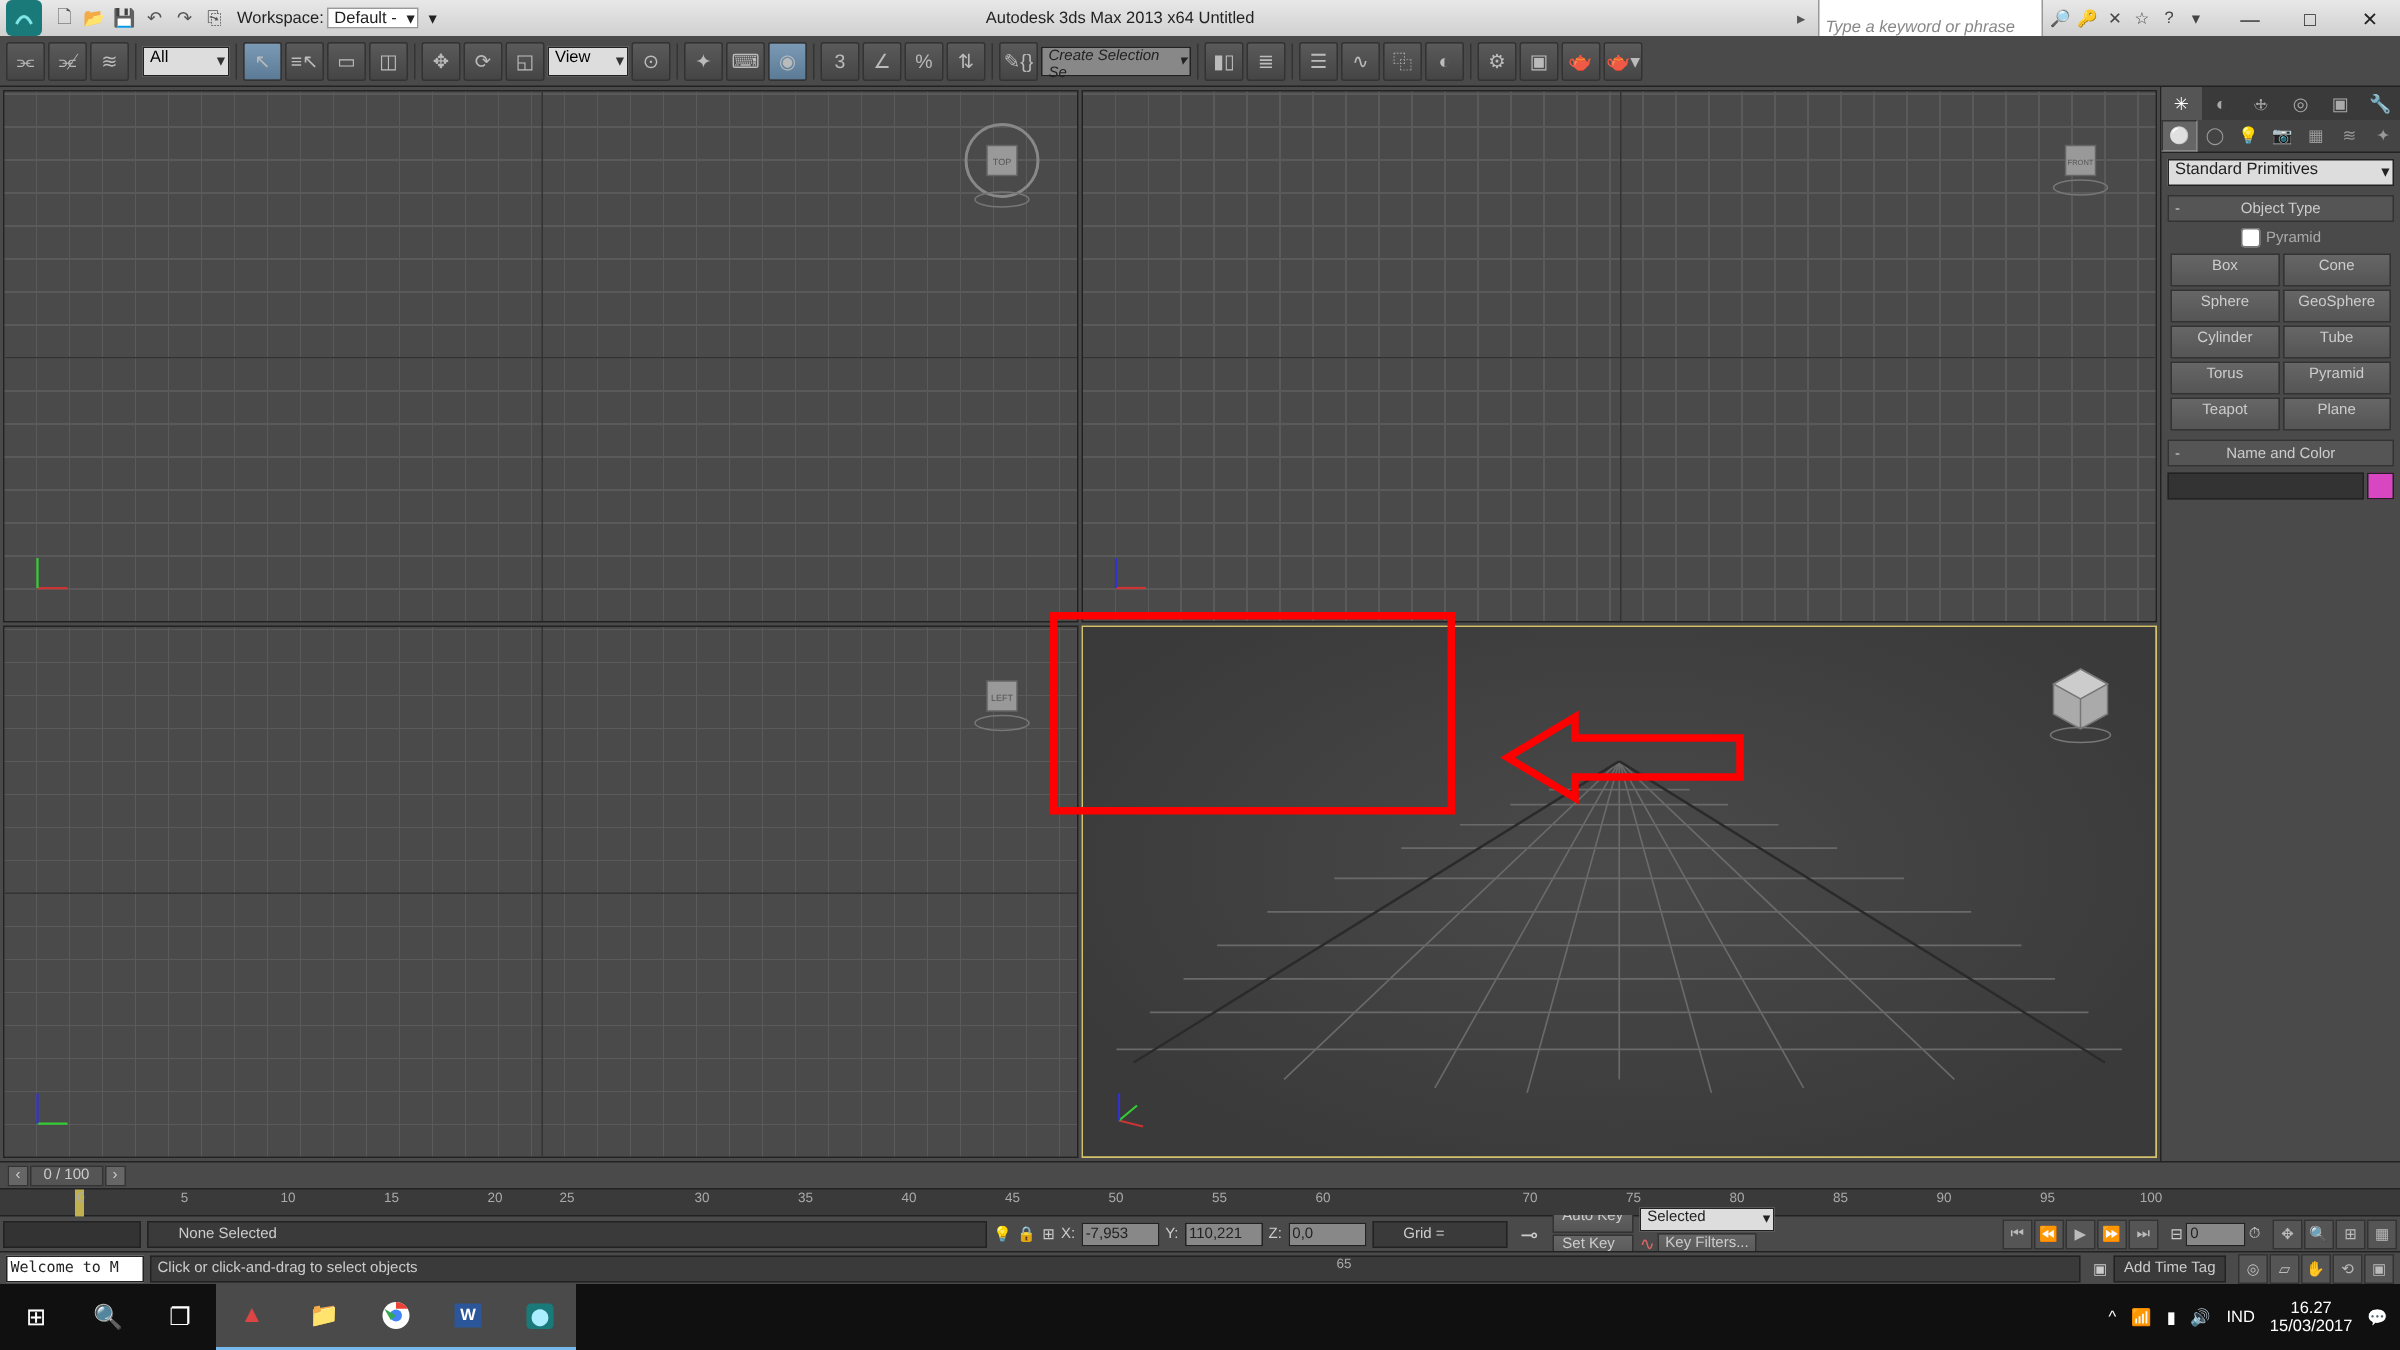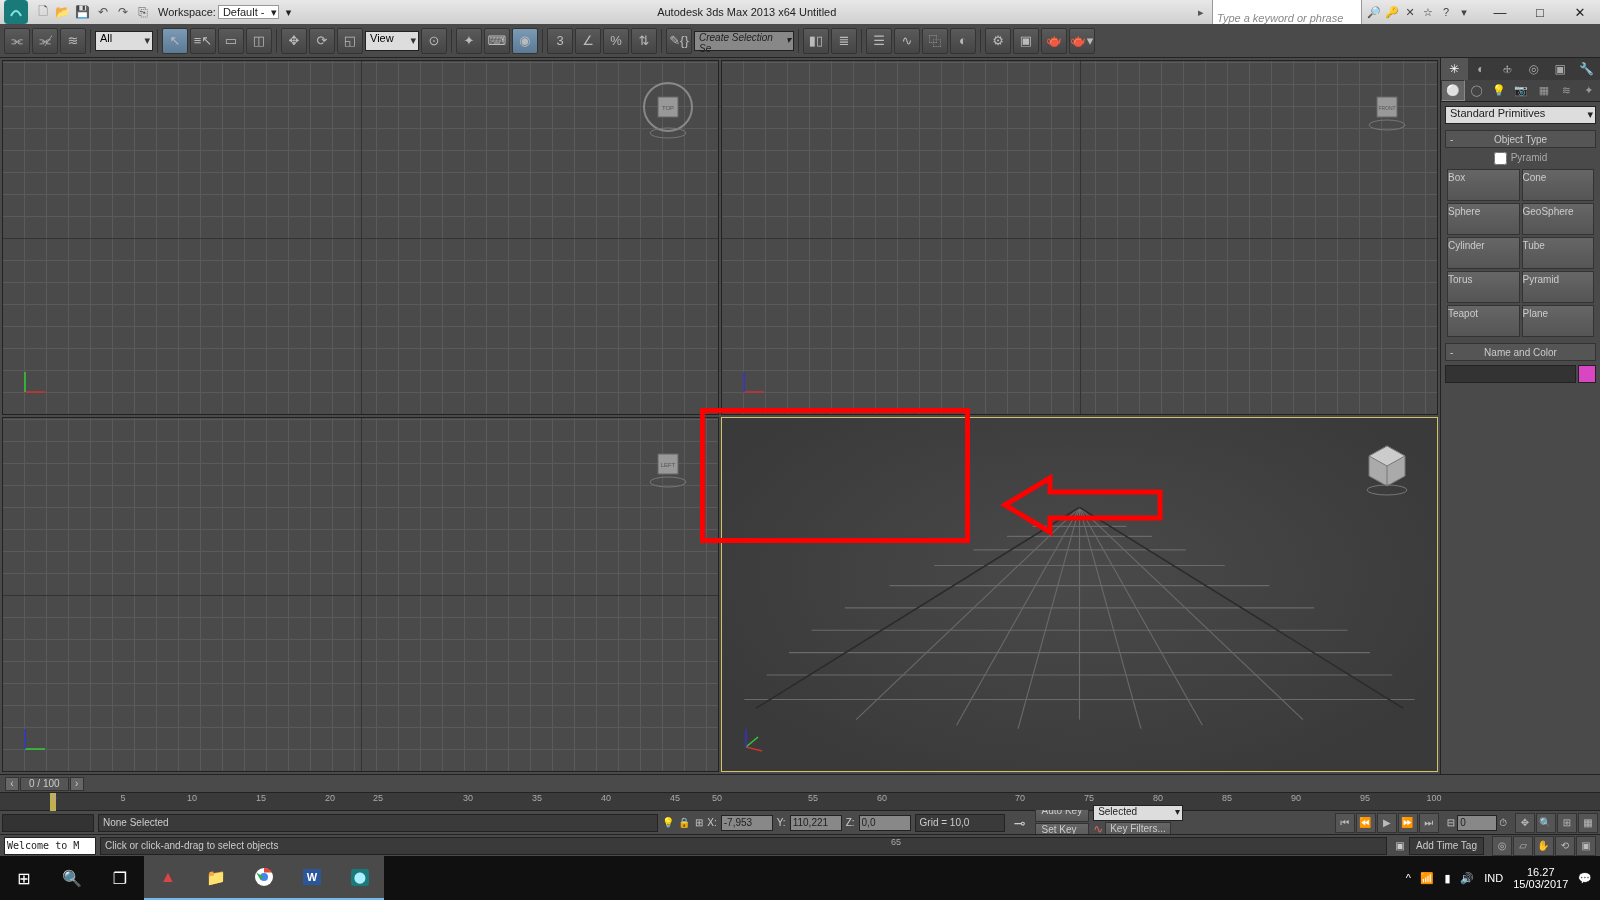--- a/index.html
+++ b/index.html
@@ -62,39 +62,39 @@
 .cp-sub span{flex:1;display:flex;align-items:center;justify-content:center;font-size:11px;color:#999;}
 .cp-sub span.active{background:#666;color:#fff;border:1px inset #888;}
 .cp-drop{margin:4px;height:18px;background:#ddd;border:1px solid #222;font-size:11px;padding:0 14px 0 4px;position:relative;color:#222;}
 .cp-drop:after{content:"▾";position:absolute;right:2px;top:1px;}
 .rollout-hdr{height:18px;background:#555;border:1px solid #333;margin:2px 4px 0 4px;font-size:10px;color:#ccc;text-align:center;line-height:18px;position:relative;}
 .rollout-hdr:before{content:"-";position:absolute;left:4px;}
 .rollout-body{margin:0 4px;padding:4px 2px;}
 .autogrid{font-size:10px;color:#aaa;text-align:center;margin-bottom:4px;}
 .autogrid input{vertical-align:middle;margin-right:4px;}
 .btn-grid{display:grid;grid-template-columns:1fr 1fr;gap:2px;}
-.obj-btn{height:32px;background:linear-gradient(#666,#555);border:1px solid #333;color:#ccc;font-size:10px;text-align:left;line-height:16px;}
+.obj-btn{height:22px;background:linear-gradient(#666,#555);border:1px solid #333;color:#ccc;font-size:10px;text-align:center;line-height:16px;}
 .name-row{display:flex;gap:2px;margin:4px;}
 .name-input{flex:1;height:18px;background:#333;border:1px solid #222;}
 .color-sw{width:18px;height:18px;background:#d946c2;border:1px solid #222;}
 
 
 .timeslider{height:18px;background:#4a4a4a;border-top:1px solid #222;display:flex;align-items:center;font-size:10px;color:#ccc;}
 .timeslider .slider-thumb{display:flex;align-items:center;}
 .timeslider .ar{width:14px;height:14px;background:#666;border:1px solid #333;text-align:center;line-height:12px;margin:0 1px;}
 .timeslider .val{background:#555;border:1px solid #333;padding:0 8px;height:14px;line-height:12px;}
 
 
 .timeruler{height:18px;background:#3a3a3a;position:relative;border-top:1px solid #222;}
 .timeruler .tick{position:absolute;top:0;font-size:9px;color:#aaa;transform:translateX(-50%);}
 .timeruler .mark{position:absolute;left:50px;top:0;width:6px;height:18px;background:#c0b050;}
 
 
 .statusrow{height:24px;background:#4a4a4a;border-top:1px solid #222;display:flex;align-items:center;font-size:10px;color:#ccc;gap:4px;padding:0 2px;}
-.statusrow .pane{background:#3a3a3a;border:1px solid #222;height:18px;line-height:16px;padding:0 4px;}
+.statusrow .pane{background:#3a3a3a;border:1px solid #222;height:18px;line-height:16px;padding:0 20px;}
 .coord-in{width:52px;height:16px;background:#888;border:1px solid #222;color:#222;padding:0 2px;font-size:10px;}
 .key-btn{height:18px;background:linear-gradient(#666,#555);border:1px solid #333;color:#ccc;padding:0 6px;font-size:10px;}
 .key-sel{height:16px;background:#ddd;border:1px solid #222;color:#222;font-size:10px;padding:0 12px 0 4px;position:relative;width:90px;}
 .key-sel:after{content:"▾";position:absolute;right:2px;}
 .nav-icons{display:flex;gap:1px;margin-left:auto;}
 .nav-icons span{width:20px;height:20px;background:#555;border:1px solid #333;display:flex;align-items:center;justify-content:center;color:#bbb;font-size:10px;}
 
 
 .promptrow{height:22px;background:#4a4a4a;border-top:1px solid #222;display:flex;align-items:center;font-size:10px;color:#ccc;}
 .promptrow .script-in{width:92px;height:18px;background:#fff;border:1px solid #222;color:#222;font-family:monospace;font-size:10px;padding:0 2px;margin-left:4px;}
@@ -340,21 +340,21 @@
   <div class="tick" style="left: 54px;">0</div>
       <div class="tick" style="left: 123px;">5</div>
       <div class="tick" style="left: 192px;">10</div>
       <div class="tick" style="left: 261px;">15</div>
       <div class="tick" style="left: 330px;">20</div>
       <div class="tick" style="left: 378px;">25</div>
       <div class="tick" style="left: 468px;">30</div>
       <div class="tick" style="left: 537px;">35</div>
       <div class="tick" style="left: 606px;">40</div>
       <div class="tick" style="left: 675px;">45</div>
-      <div class="tick" style="left: 717px;">50</div>
+      <div class="tick" style="left: 744px;">50</div>
       <div class="tick" style="left: 813px;">55</div>
       <div class="tick" style="left: 882px;">60</div>
       <div class="tick" style="left: 896px; margin-top: 44px;">65</div>
       <div class="tick" style="left: 1020px;">70</div>
       <div class="tick" style="left: 1089px;">75</div>
       <div class="tick" style="left: 1158px;">80</div>
       <div class="tick" style="left: 1227px;">85</div>
       <div class="tick" style="left: 1296px;">90</div>
       <div class="tick" style="left: 1365px;">95</div>
       <div class="tick" style="left: 1434px;">100</div>

